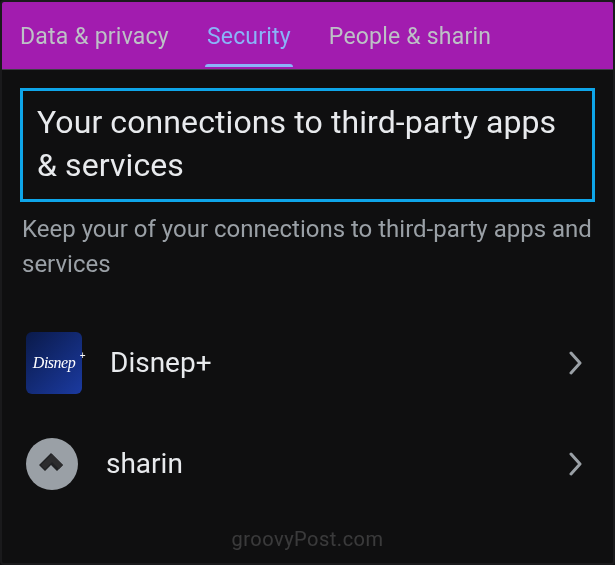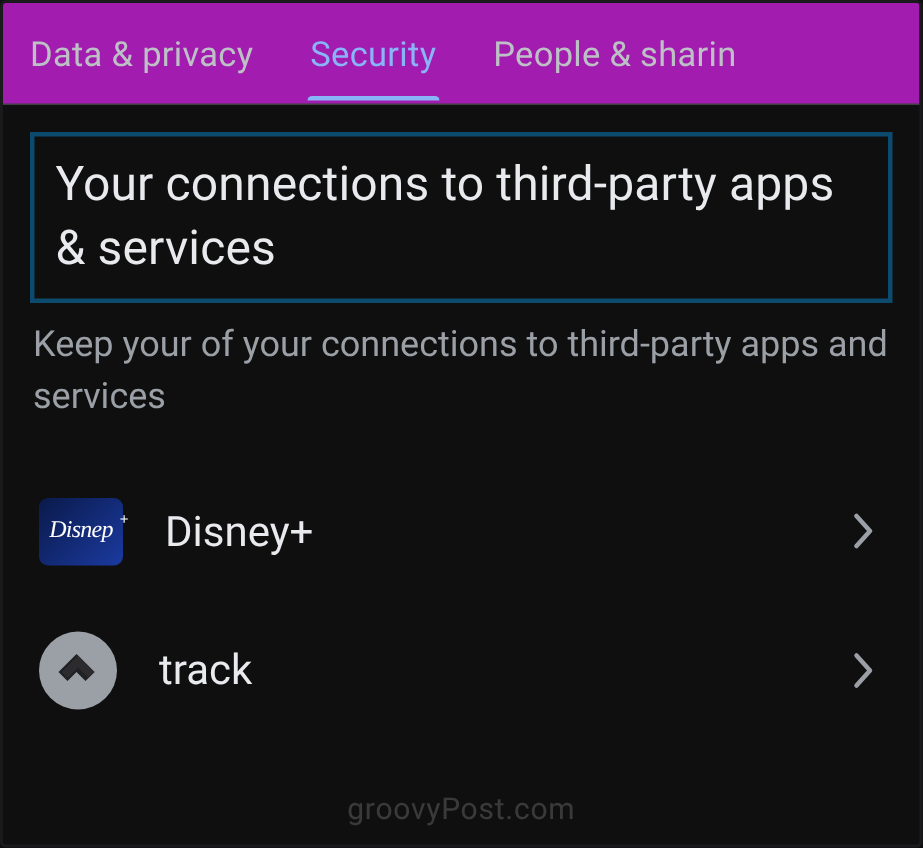--- a/index.html
+++ b/index.html
@@ -42,21 +42,21 @@
       right: 8px;
       bottom: -1px;
       height: 3px;
       background: #8ab4f8;
       border-radius: 3px 3px 0 0;
     }
     .content {
       padding: 18px 18px 0 18px;
     }
     .section-title-box {
-      border: 3px solid #0c4a6e;
+      border: 3px solid #0ea5e9;
       padding: 10px 14px 12px 14px;
       margin-bottom: 10px;
     }
     .section-title {
       color: #e8eaed;
       font-size: 32px;
       font-weight: 400;
       line-height: 1.35;
       letter-spacing: 0.1px;
     }
@@ -74,21 +74,21 @@
     }
     .list-item {
       display: flex;
       align-items: center;
       padding: 22px 6px 22px 6px;
       cursor: pointer;
       gap: 28px;
     }
     .app-icon {
       width: 56px;
-      height: 45px;
+      height: 62px;
       border-radius: 6px;
       display: flex;
       align-items: center;
       justify-content: center;
       flex-shrink: 0;
     }
     .app-icon.disney {
       background: linear-gradient(135deg, #0a1a4a 0%, #1b3aa0 100%);
     }
     .disney-logo {
@@ -150,35 +150,35 @@
     <div class="section-title">Your connections to third-party apps &amp; services</div>
   </div>
   <div class="section-desc">Keep your of your connections to third-party apps and services</div>
 
   <div class="list">
 
     <div class="list-item">
       <div class="app-icon disney">
         <span class="disney-logo">Disnep<span class="disney-plus">+</span></span>
       </div>
-      <div class="app-label">Disney+</div>
+      <div class="app-label">Disnep+</div>
       <svg class="chevron" width="14" height="24" viewBox="0 0 14 24">
         <path d="M2 2 L11 12 L2 22" stroke="#9aa0a6" stroke-width="3" fill="none" stroke-linecap="round" stroke-linejoin="round"></path>
       </svg>
     </div>
 
     <div class="list-item">
       <div class="app-icon feedly">
         <svg width="30" height="30" viewBox="0 0 30 30">
           <path d="M14 4 L26 16 L20 22 L14 16 L8 22 L2 16 Z" fill="#202124"></path>
           <path d="M4 26 L26 26 L26 20 L4 20 Z" fill="#202124" opacity="0"></path>
           <path d="M15 5 L26 16 L22 20 L15 13 L8 20 L4 16 Z" fill="#2c2c2e"></path>
         </svg>
       </div>
-      <div class="app-label">track</div>
+      <div class="app-label">sharin</div>
       <svg class="chevron" width="14" height="24" viewBox="0 0 14 24">
         <path d="M2 2 L11 12 L2 22" stroke="#9aa0a6" stroke-width="3" fill="none" stroke-linecap="round" stroke-linejoin="round"></path>
       </svg>
     </div>
 
   </div>
 </div>
 
 <div class="watermark">groovyPost.com</div>
 

